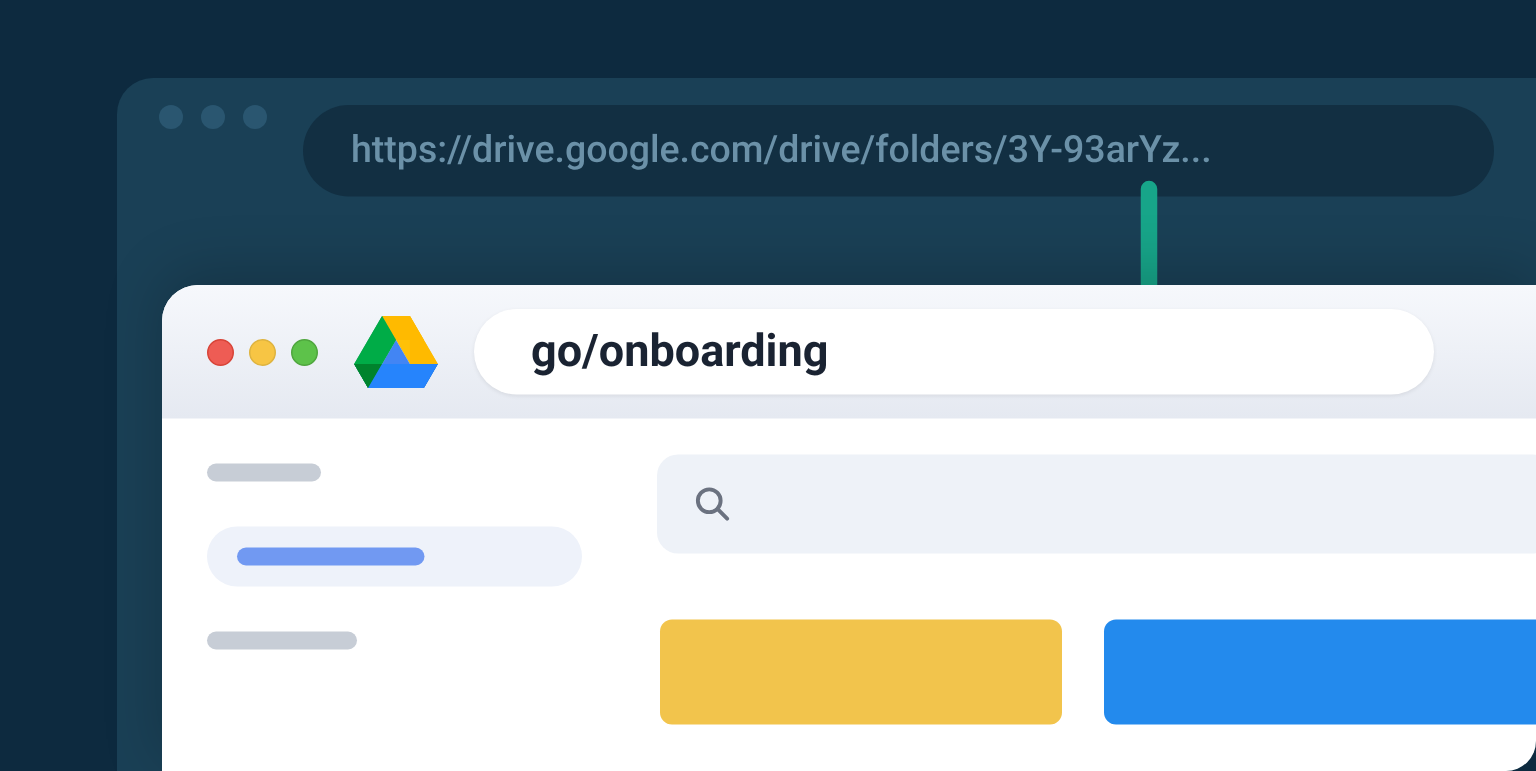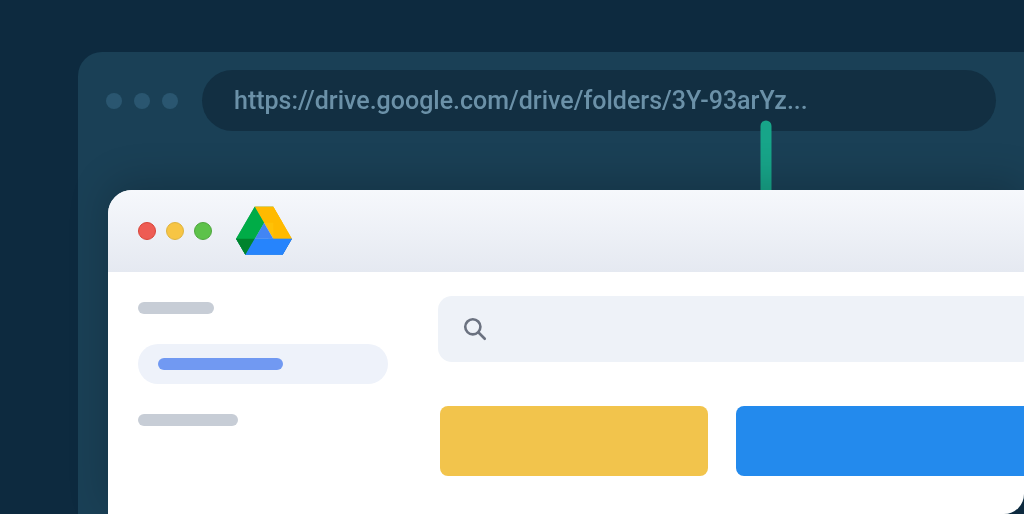--- a/index.html
+++ b/index.html
@@ -19,21 +19,20 @@
   top: 52px;
   left: 78px;
   right: 0;
   bottom: 0;
   background: #1a4056;
   border-top-left-radius: 24px;
 }
 
 .outer-header {
   display: flex;
-  align-items: center;
   padding: 18px 28px;
   gap: 24px;
 }
 
 .traffic-lights-dark {
   display: flex;
   gap: 12px;
 }
 .traffic-lights-dark span {
   width: 16px; height: 16px;
@@ -199,20 +198,21 @@
 
         <polygon points="29,1 58,1 87,51 72.5,76 14.5,76 0,51" fill="none"></polygon>
         <polygon points="29,1 58,1 72.5,26 43.5,26" fill="#ffba00"></polygon>
         <polygon points="58,1 87,51 58,51" fill="#ffba00"></polygon>
         <polygon points="29,1 0,51 14.5,76 43.5,26" fill="#00ac47"></polygon>
         <polygon points="0,51 29,51 14.5,76" fill="#00832d"></polygon>
         <polygon points="87,51 72.5,76 14.5,76 29,51" fill="#2684fc"></polygon>
         <polygon points="29,51 58,51 43.5,26" fill="#2684fc" opacity="0"></polygon>
       </svg>
     </div>
+    <div class="inner-url-pill">go/onboarding</div>
   </div>
 
   <div class="page-body">
     <div class="sidebar">
       <div class="skel a"></div>
       <div class="skel-row">
         <div class="skel b"></div>
       </div>
       <div class="skel c"></div>
     </div>

